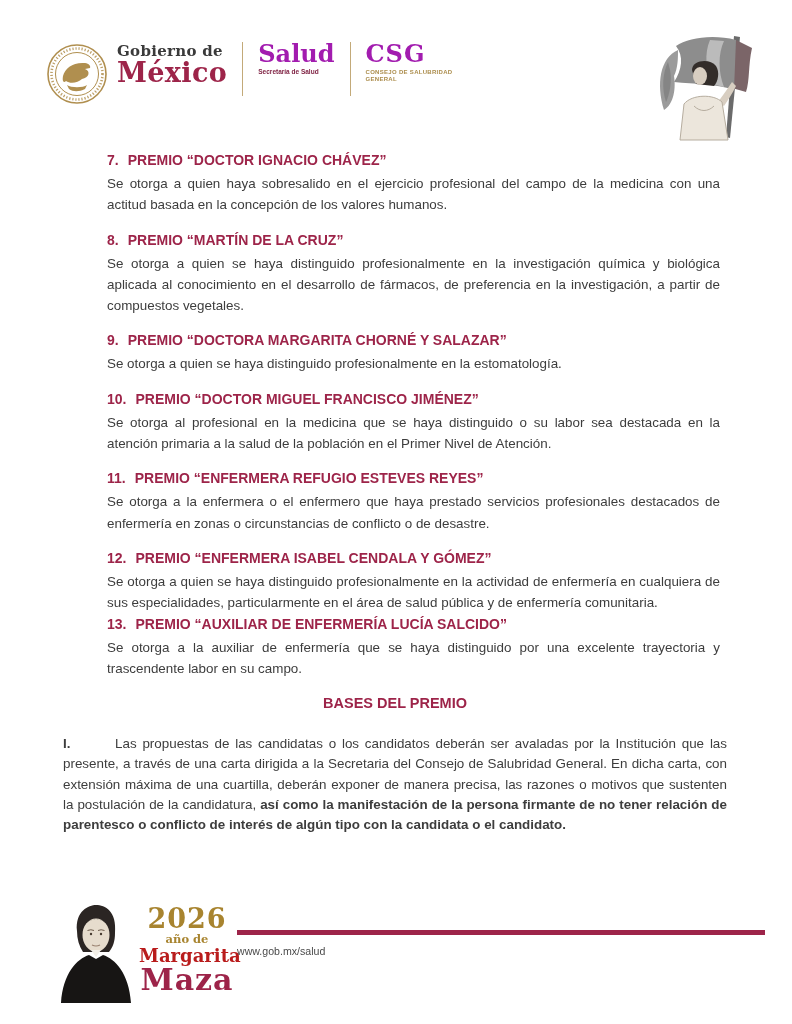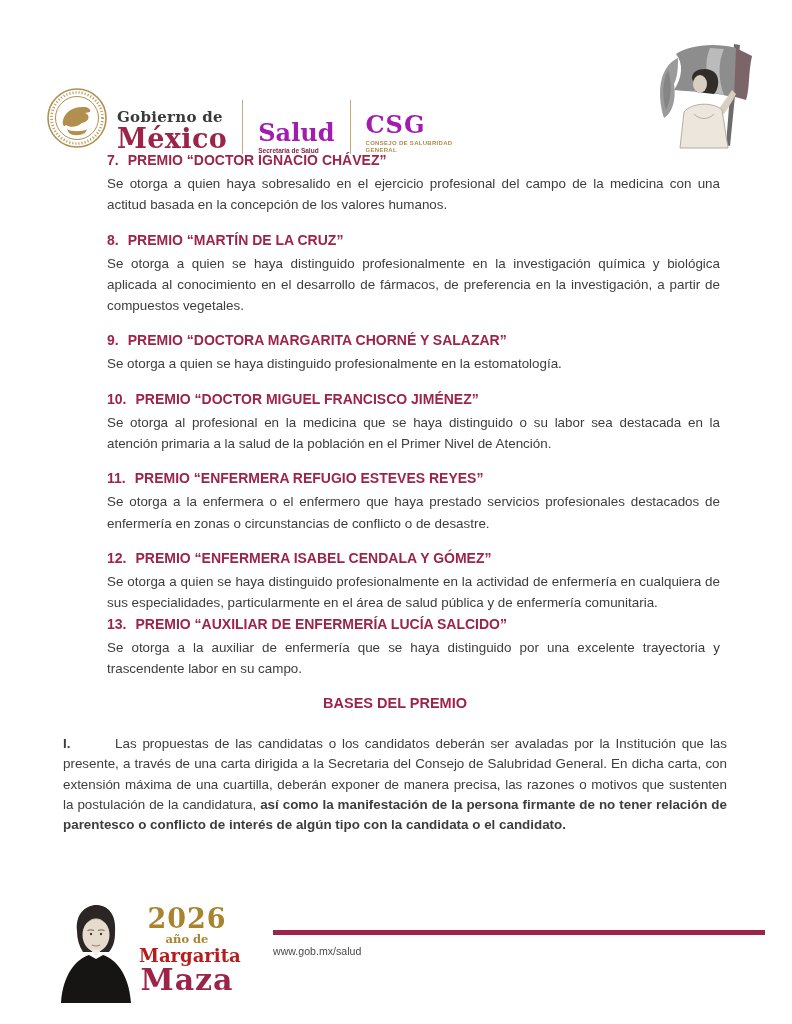--- a/index.html
+++ b/index.html
@@ -4,21 +4,21 @@
 <style>
   html,body { margin:0; padding:0; background:#ffffff; }
   .page {
     position:relative; width:792px; height:1024px; margin:0 auto;
     background:#ffffff; overflow:hidden;
     font-family:"Liberation Sans","DejaVu Sans",sans-serif;
   }
 
   
   .header { position:absolute; top:42px; left:45px; right:36px; height:112px;
-            display:flex; align-items:flex-end; }
+            display:flex; align-items:flex-start; }
   .gob-text { margin-left:8px; font-family:"DejaVu Serif","Liberation Serif",serif; }
   .gob-line1 { font-size:15px; font-weight:600; color:#3a3a3a; letter-spacing:.3px; }
   .gob-line2 { font-size:27px; font-weight:700; color:#9d2449; margin-top:-3px; letter-spacing:.4px; }
   .hdr-div { width:1px; height:54px; background:#c3aa79; margin:0 15px; }
   .salud-title, .csg-title {
     font-family:"DejaVu Serif","Liberation Serif",serif;
     font-size:24px; font-weight:700; color:#a21caf; line-height:24px;
   }
   .csg-title { letter-spacing:1px; }
   .salud-sub { font-size:6.5px; font-weight:700; color:#7c1d3f; margin-top:2px; }
@@ -35,21 +35,21 @@
 
   .section-title { width:664px; margin:8px 0 20px -44px; text-align:center;
                    color:#9d2449; font-weight:700; font-size:14.5px; line-height:21px; }
 
   .clause { width:664px; margin-left:-44px; font-size:13.4px; line-height:20.3px;
             color:#3d3d3d; text-align:justify; }
   .clause-marker { font-weight:700; display:inline-block; width:52px; }
   .clause-bold { font-weight:700; }
 
   
-  .footer { position:absolute; left:55px; top:897px; right:27px; display:flex;gap:36px; }
+  .footer { position:absolute; left:55px; top:897px; right:27px; display:flex; }
   .footer-logo { display:flex; width:182px; flex:none; }
   .maza-text { margin-left:2px; width:96px; text-align:center;
                font-family:"DejaVu Serif","Liberation Serif",serif; }
   .maza-year { color:#a8842f; font-size:27px; font-weight:700; line-height:28px; margin-top:8px; letter-spacing:1px; }
   .maza-caption { color:#a8842f; font-size:11.5px; font-weight:700; line-height:13px;text-align:center; }
   .maza-name1 { color:#b91c1c; font-size:18px; font-weight:700; line-height:18px; margin-top:1px; }
   .maza-name2 { color:#9d2449; font-size:30px; font-weight:700; line-height:29px; letter-spacing:1px; }
   .footer-right { flex:1; padding-top:33px; }
   .footer-bar { height:5px; background:#9d2449; }
   .footer-address { margin-top:9px; font-size:10.6px; line-height:15.5px; color:#4a4a4a; }

